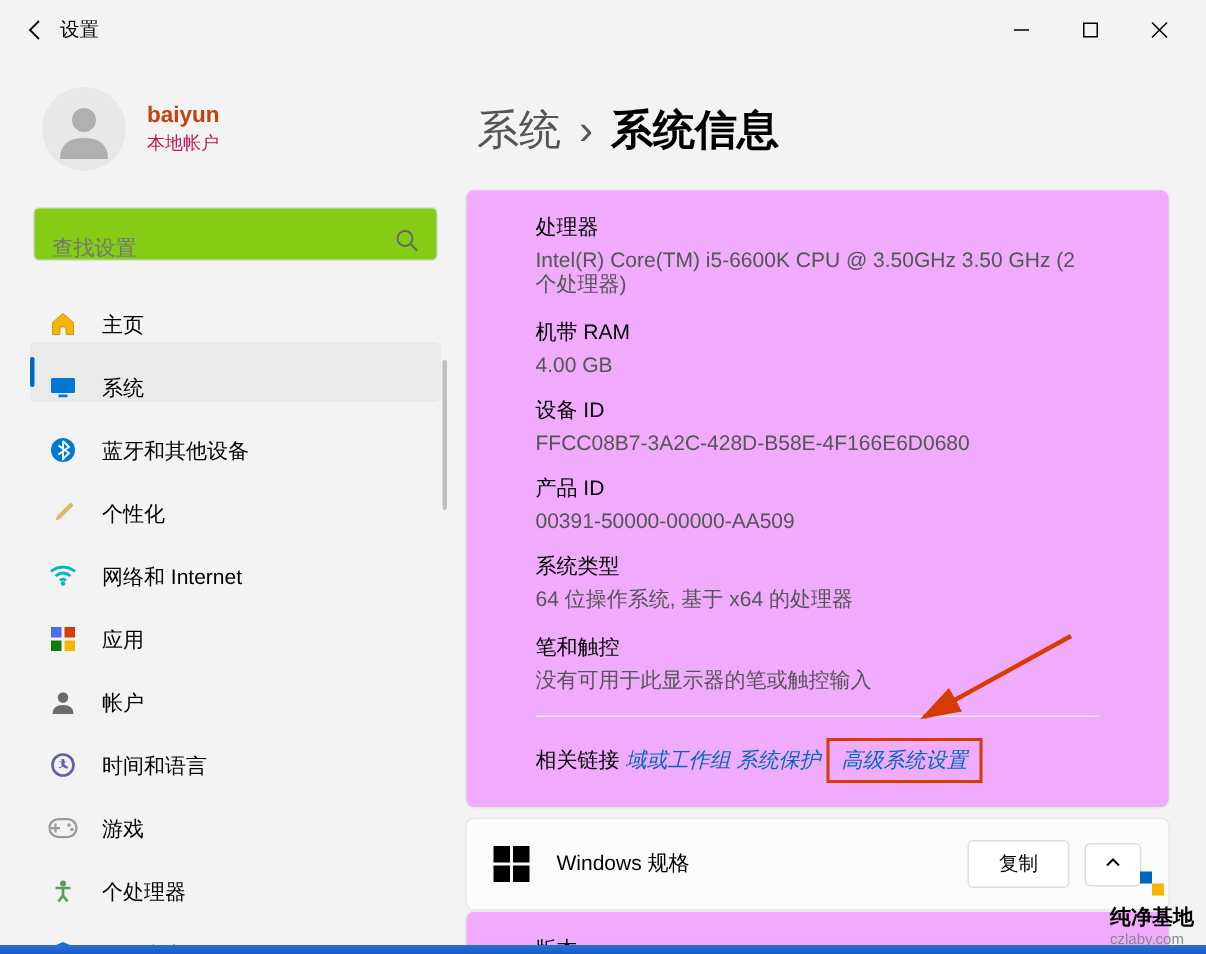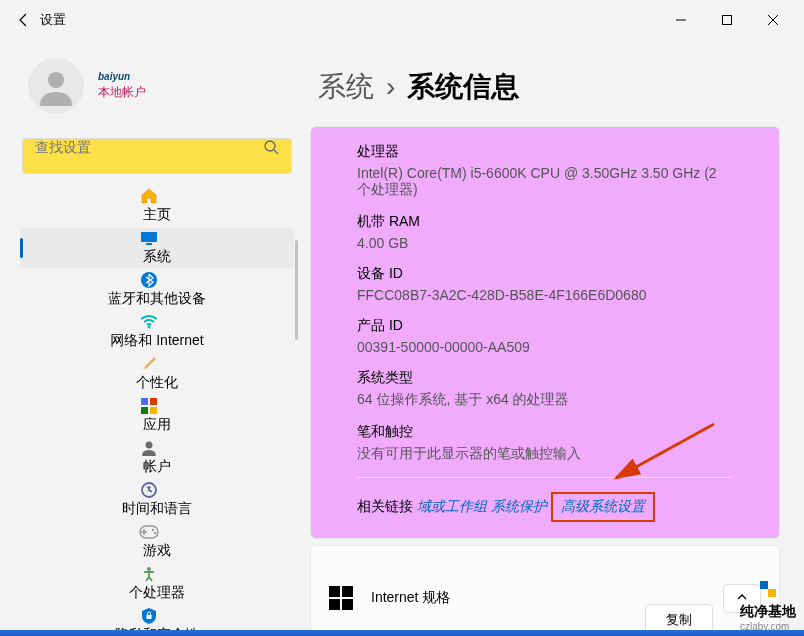--- a/index.html
+++ b/index.html
@@ -10,29 +10,29 @@
 .title-text { font-size: 13px; color: #000; }
 .win-controls { margin-left: auto; display: flex; }
 .win-btn { width: 46px; height: 32px; display: flex; align-items: center; justify-content: center; cursor: pointer; }
 
 .main-area { display: flex; height: calc(100% - 40px); }
 
 .sidebar { width: 300px; padding: 0 6px 0 20px; overflow-y: auto; position: relative; }
 .profile { display: flex; align-items: center; padding: 18px 8px 24px; }
 .avatar { width: 56px; height: 56px; border-radius: 50%; background: #e8e8e8; display: flex; align-items: center; justify-content: center; }
 .profile-info { margin-left: 14px; }
-.profile-name { font-size: 10px; font-weight: 600; color: #0c4a6e; font-style: italic; }
+.profile-name { font-size: 15px; font-weight: 600; color: #c2410c; }
 .profile-type { font-size: 12px; color: #be185d; margin-top: 2px; }
 
-.search-box { display: flex; align-items: flex-start; background: #fde047; border: 1px solid #ddd; border-radius: 4px; height: 36px; padding: 0 12px; margin: 0 2px 12px; }
+.search-box { display: flex; align-items: flex-end; background: #84cc16; border: 1px solid #ddd; border-radius: 4px; height: 36px; padding: 0 12px; margin: 0 2px 12px; }
 .search-input { flex: 1; border: none; outline: none; font-size: 14px; background: transparent; }
 .search-icon { color: #666; }
 
 .nav-list { margin-top: 6px; }
-.nav-item { display: flex; align-items: center; height: 40px; padding: 0 12px; border-radius: 4px; cursor: pointer; margin-bottom: 2px; flex-direction: column; }
+.nav-item { display: flex; align-items: flex-end; height: 40px; padding: 0 12px; border-radius: 4px; cursor: pointer; margin-bottom: 2px; }
 .nav-item.active { background: #eaeaea; position: relative; }
 .nav-item.active::before { content: ""; position: absolute; left: 0; top: 10px; bottom: 10px; width: 3px; background: #0067c0; border-radius: 2px; }
 .nav-icon { width: 20px; height: 20px; display: flex; align-items: center; justify-content: center; margin-right: 16px; }
 .nav-label { font-size: 14px; color: #000; }
 
 .side-scroll { position: absolute; right: 2px; top: 200px; width: 3px; height: 100px; background: #c0c0c0; border-radius: 2px; }
 
 .content { flex: 1; padding: 0 24px 0 10px; overflow-y: auto; position: relative; }
 .breadcrumb { display: flex; align-items: center; gap: 12px; padding: 28px 0 20px 8px; font-size: 28px; color: #555; }
 .breadcrumb .current { font-weight: 600; color: #000; }
@@ -44,21 +44,21 @@
 
 .links-row { border-top: 1px solid #e8e8e8; padding-top: 14px; margin-top: 4px; display: flex; align-items: center; gap: 4px; }
 .links-label { font-size: 14px; color: #000; }
 .link-item { font-size: 14px; color: #0067c0; cursor: pointer; font-style: italic; }
 .link-highlight { border: 2px solid #d83b01; padding: 4px 8px; }
 
 .expander { display: flex; align-items: center; background: #fbfbfb; border: 1px solid #e8e8e8; border-radius: 6px; padding: 14px 18px; margin-top: 4px; }
 .exp-icon { width: 24px; height: 24px; display: grid; grid-template: 1fr 1fr/1fr 1fr; gap: 2px; margin-right: 18px; }
 .exp-icon span { background: #000; }
 .exp-title { font-size: 14px; flex: 1; }
-.copy-btn { border: 1px solid #ddd; background: #fff; border-radius: 4px; padding: 6px 20px; font-size: 13px; cursor: pointer; margin-right: 10px; margin-top: 44px; }
+.copy-btn { border: 1px solid #ddd; background: #fff; border-radius: 4px; padding: 6px 20px; font-size: 13px; cursor: pointer; margin-right: 10px; }
 .chev-btn { border: 1px solid #ddd; background: #fff; border-radius: 4px; padding: 6px 12px; cursor: pointer; }
 
 .arrow-annot { position: absolute; right: 80px; top: 376px; pointer-events: none; }
 
 .watermark { position: absolute; right: 8px; bottom: 4px; display: flex; align-items: center; gap: 4px; font-size: 14px; flex-direction: column; }
 .watermark .wm-sub { font-size: 10px; color: #888; }
 
 .taskbar { position: absolute; left: 0; right: 0; bottom: 0; height: 6px; background: linear-gradient(#2a6fd6,#1a5cc4); }
 </style>
 </head>
@@ -135,34 +135,34 @@
           <span class="nav-icon">
             <svg width="18" height="18" viewBox="0 0 18 18">
               <circle cx="9" cy="9" r="8" fill="#0078d4"></circle>
               <path d="M9 3 V15 L13 11 L6 6 M9 3 L13 7 L6 12" stroke="#fff" fill="none" stroke-width="1.2"></path>
             </svg>
           </span>
           <span class="nav-label">蓝牙和其他设备</span>
         </div>
         <div class="nav-item">
           <span class="nav-icon">
+            <svg width="18" height="18" viewBox="0 0 18 18">
+              <path d="M14 2 L16 4 L7 13 L4 14 L5 11 Z" fill="#e3b76b"></path>
+            </svg>
+          </span>
+          <span class="nav-label">个性化</span>
+        </div>
+        <div class="nav-item">
+          <span class="nav-icon">
             <svg width="18" height="14" viewBox="0 0 18 14">
               <path d="M1 4 Q9 -2 17 4 M4 7 Q9 3 14 7 M7 10 Q9 8 11 10" stroke="#00b7c3" fill="none" stroke-width="1.8"></path>
               <circle cx="9" cy="12" r="1.5" fill="#00b7c3"></circle>
             </svg>
           </span>
           <span class="nav-label">网络和 Internet</span>
-        </div>
-        <div class="nav-item">
-          <span class="nav-icon">
-            <svg width="18" height="18" viewBox="0 0 18 18">
-              <path d="M14 2 L16 4 L7 13 L4 14 L5 11 Z" fill="#e3b76b"></path>
-            </svg>
-          </span>
-          <span class="nav-label">个性化</span>
         </div>
         <div class="nav-item">
           <span class="nav-icon">
             <svg width="16" height="16" viewBox="0 0 16 16">
               <rect x="0" y="0" width="7" height="7" fill="#4f6bed"></rect>
               <rect x="9" y="0" width="7" height="7" fill="#d83b01"></rect>
               <rect x="0" y="9" width="7" height="7" fill="#107c10"></rect>
               <rect x="9" y="9" width="7" height="7" fill="#f7b500"></rect>
             </svg>
           </span>
@@ -263,21 +263,21 @@
       </div>
     </div>
 
     <div class="expander">
       <div class="exp-icon">
           <span></span>
           <span></span>
           <span></span>
           <span></span>
         </div>
-      <div class="exp-title">Internet 规格</div>
+      <div class="exp-title">Windows 规格</div>
       <button class="copy-btn">复制</button>
       <button class="chev-btn">
         <svg width="12" height="12">
             <path d="M2 8 L6 4 L10 8" stroke="#000" fill="none" stroke-width="1.3"></path>
           </svg>
       </button>
     </div>
 
     <div class="card" style="padding:16px 46px 8px">
       <div class="spec-row">

